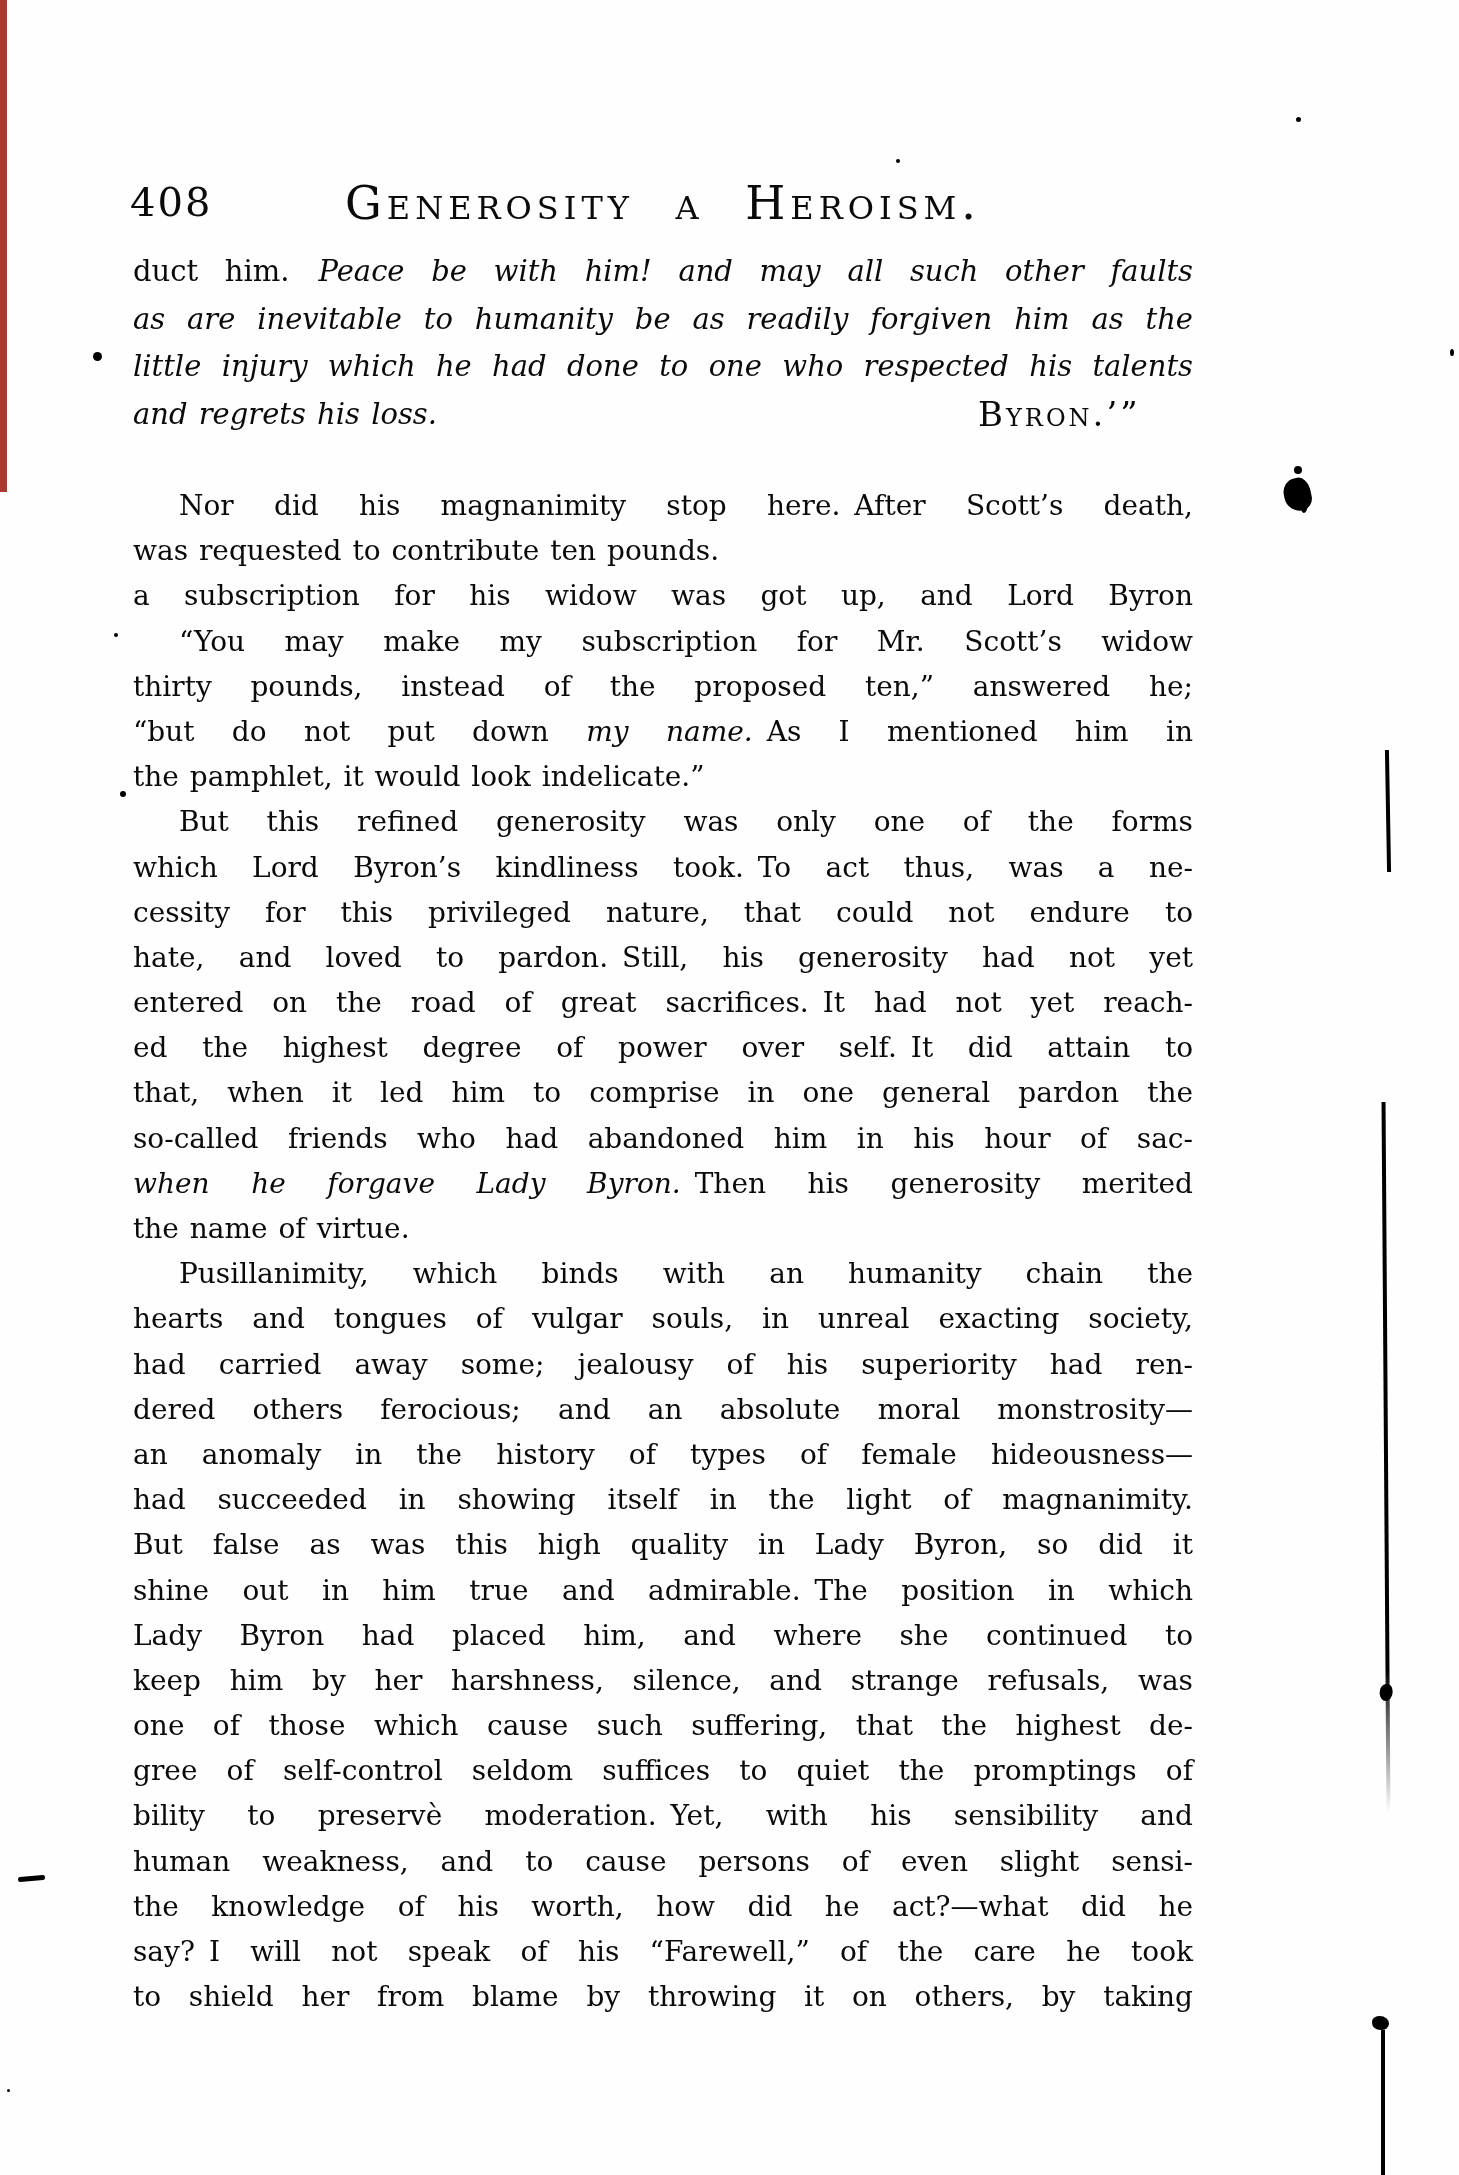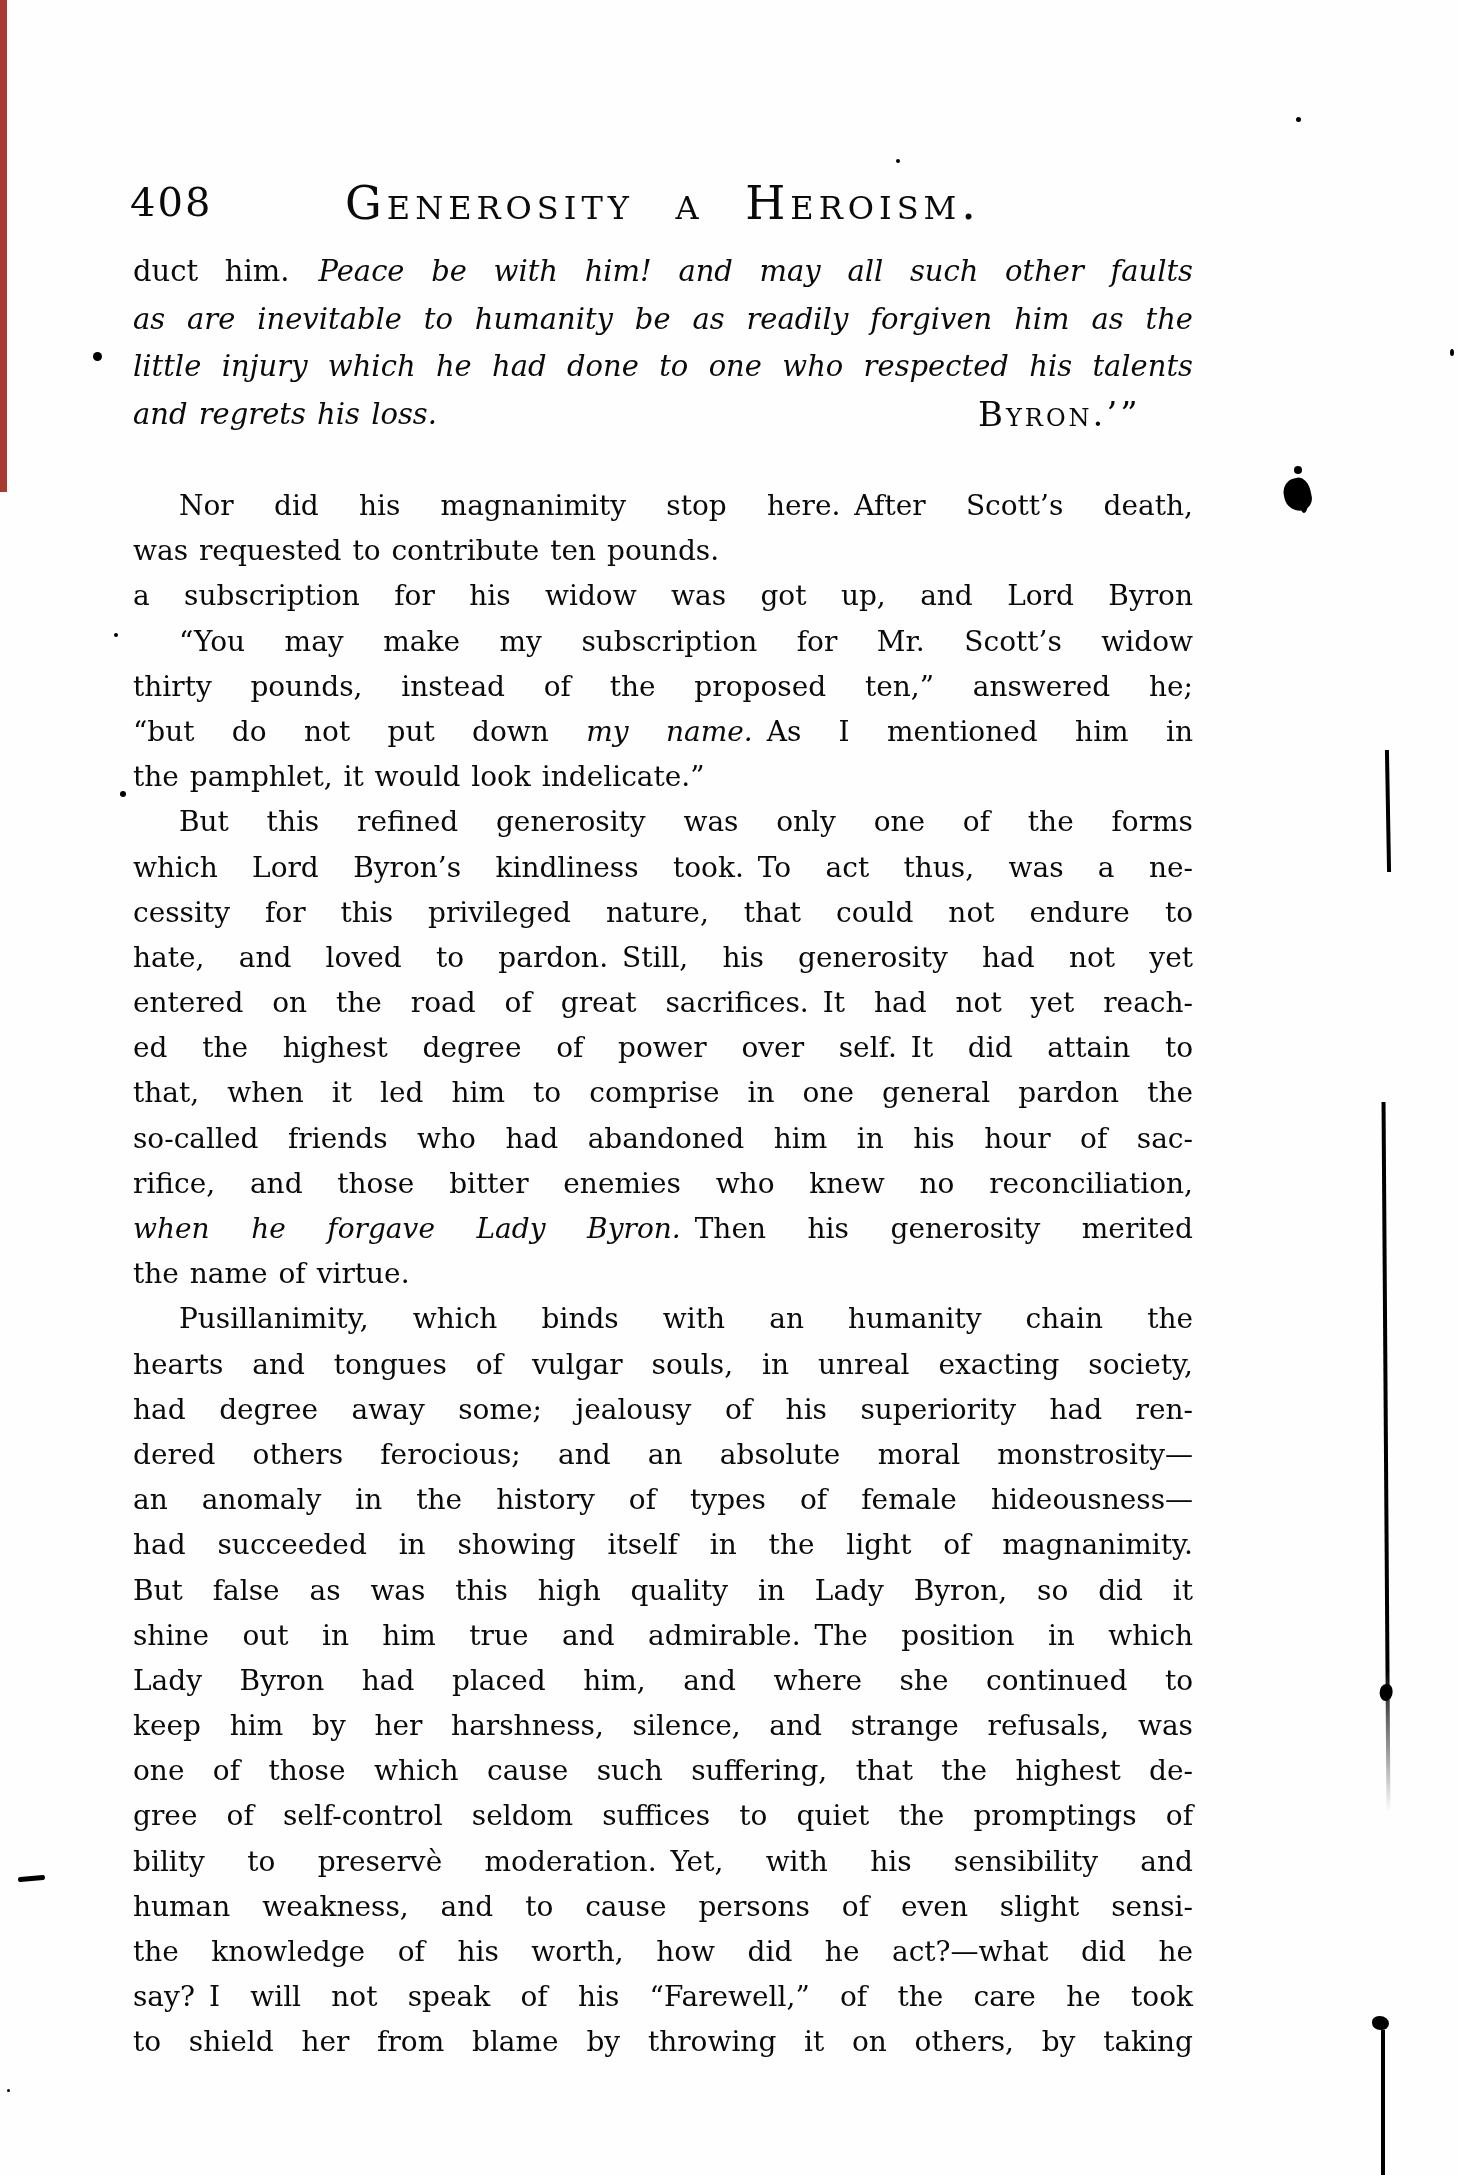--- a/index.html
+++ b/index.html
@@ -99,26 +99,25 @@
       <div class="line"><span>“but do not put down </span><span class="it">my name.</span><span> As I mentioned him in</span></div>
       <div class="line nojust"><span>the pamphlet, it would look indelicate.”</span></div>
       <div class="line indent"><span>But this refined generosity was only one of the forms</span></div>
       <div class="line"><span>which Lord Byron’s kindliness took. To act thus, was a ne-</span></div>
       <div class="line"><span>cessity for this privileged nature, that could not endure to</span></div>
       <div class="line"><span>hate, and loved to pardon. Still, his generosity had not yet</span></div>
       <div class="line"><span>entered on the road of great sacrifices. It had not yet reach-</span></div>
       <div class="line"><span>ed the highest degree of power over self. It did attain to</span></div>
       <div class="line"><span>that, when it led him to comprise in one general pardon the</span></div>
       <div class="line"><span>so-called friends who had abandoned him in his hour of sac-</span></div>
-      <div class="line"><span>rifice, and those bitter enemies who knew no reconciliation,</span></div>
       <div class="line"><span class="it">when he forgave Lady Byron.</span><span> Then his generosity merited</span></div>
       <div class="line nojust"><span>the name of virtue.</span></div>
       <div class="line indent"><span>Pusillanimity, which binds with an humanity chain the</span></div>
       <div class="line"><span>hearts and tongues of vulgar souls, in unreal exacting society,</span></div>
-      <div class="line"><span>had degree away some; jealousy of his superiority had ren-</span></div>
+      <div class="line"><span>had carried away some; jealousy of his superiority had ren-</span></div>
       <div class="line"><span>dered others ferocious; and an absolute moral monstrosity—</span></div>
       <div class="line"><span>an anomaly in the history of types of female hideousness—</span></div>
       <div class="line"><span>had succeeded in showing itself in the light of magnanimity.</span></div>
       <div class="line"><span>But false as was this high quality in Lady Byron, so did it</span></div>
       <div class="line"><span>shine out in him true and admirable. The position in which</span></div>
       <div class="line"><span>Lady Byron had placed him, and where she continued to</span></div>
       <div class="line"><span>keep him by her harshness, silence, and strange refusals, was</span></div>
       <div class="line"><span>one of those which cause such suffering, that the highest de-</span></div>
       <div class="line"><span>gree of self-control seldom suffices to quiet the promptings of</span></div>
       <div class="line"><span>bility to preservè moderation. Yet, with his sensibility and</span></div>

